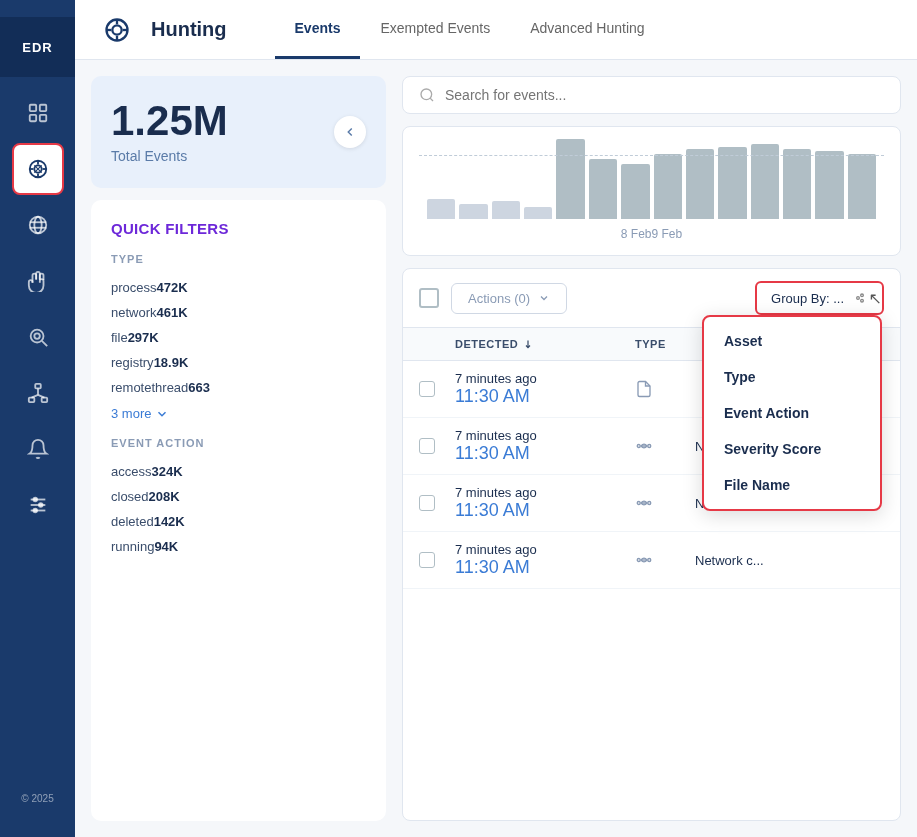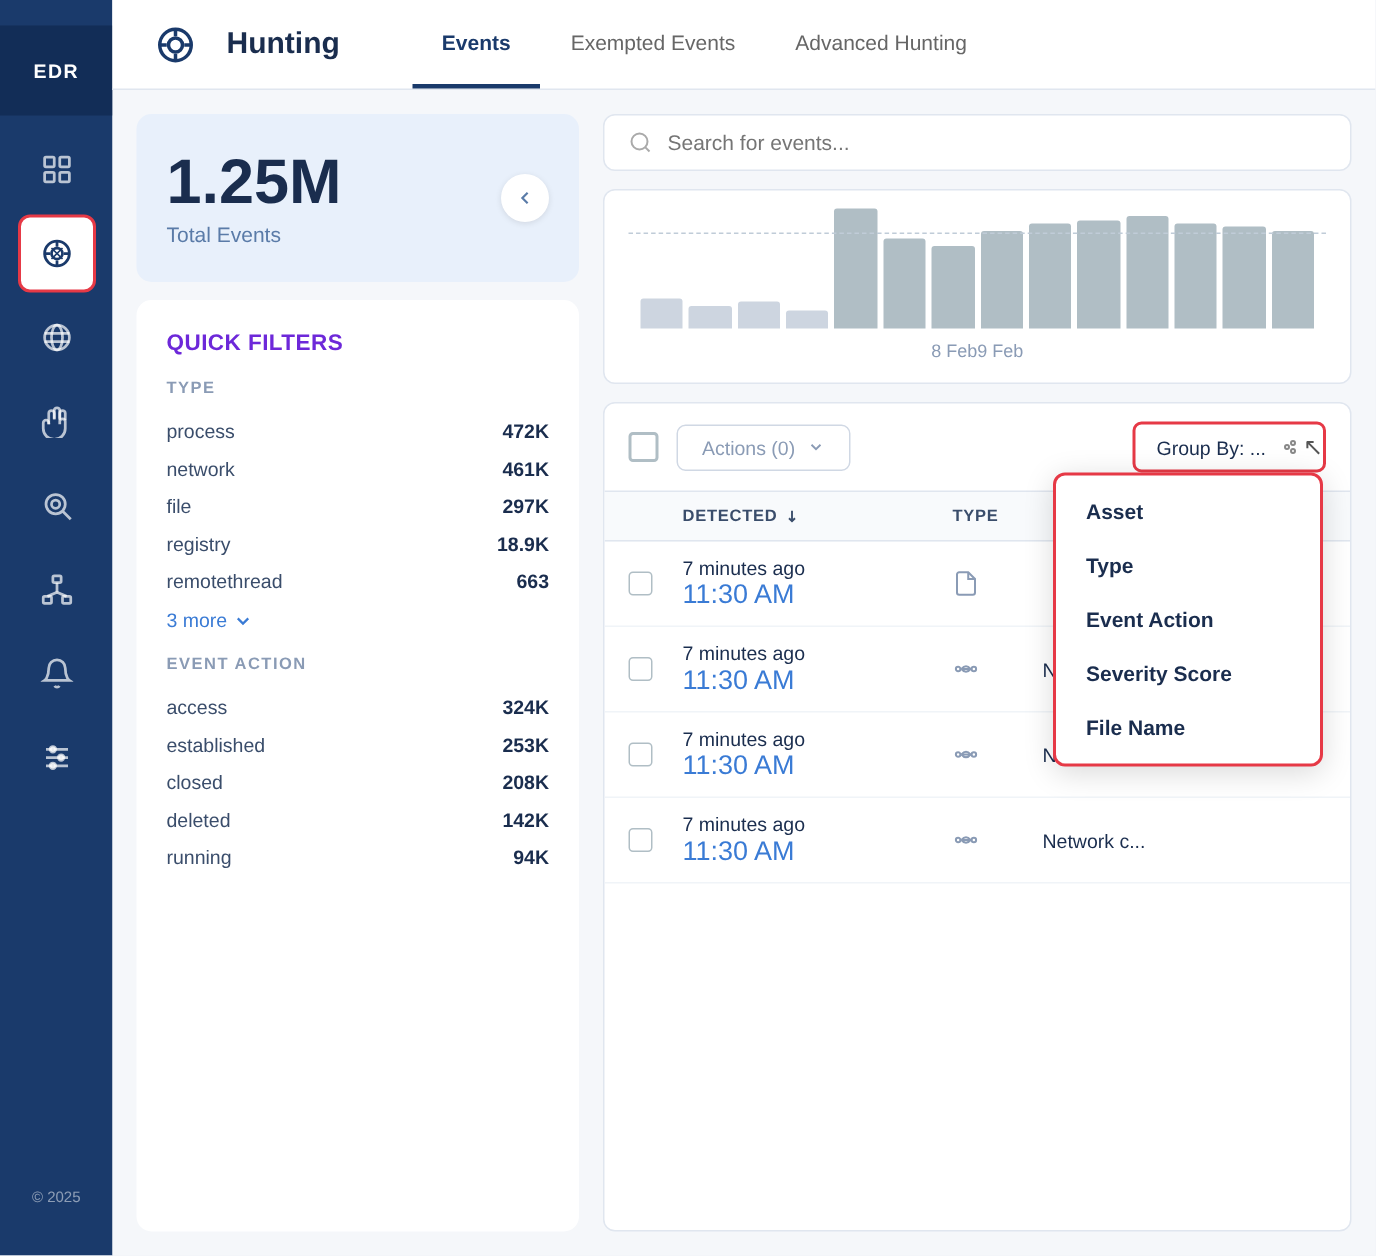--- a/index.html
+++ b/index.html
@@ -174,21 +174,20 @@
       font-size: 11px;
       font-weight: 700;
       color: #8a9bb5;
       letter-spacing: 1px;
       margin-bottom: 10px;
       margin-top: 16px;
     }
     .filter-section-title:first-of-type { margin-top: 0; }
     .filter-row {
       display: flex;
-      justify-content: space-between;
       align-items: center;
       padding: 5px 0;
     }
     .filter-name {
       font-size: 13px;
       color: #3a4d6b;
     }
     .filter-count {
       font-size: 13px;
       font-weight: 600;
@@ -572,24 +571,20 @@
           <svg width="14" height="14" viewBox="0 0 24 24" fill="none" stroke="currentColor" stroke-width="2.5">
             <polyline points="6 9 12 15 18 9"></polyline>
           </svg>
         </div>
 
         <div class="filter-section-title">EVENT ACTION</div>
 
         <div class="filter-row">
           <span class="filter-name">access</span>
           <span class="filter-count">324K</span>
-        </div>
-        <div class="filter-row">
-          <span class="filter-name">established</span>
-          <span class="filter-count">253K</span>
         </div>
         <div class="filter-row">
           <span class="filter-name">closed</span>
           <span class="filter-count">208K</span>
         </div>
         <div class="filter-row">
           <span class="filter-name">deleted</span>
           <span class="filter-count">142K</span>
         </div>
         <div class="filter-row">

